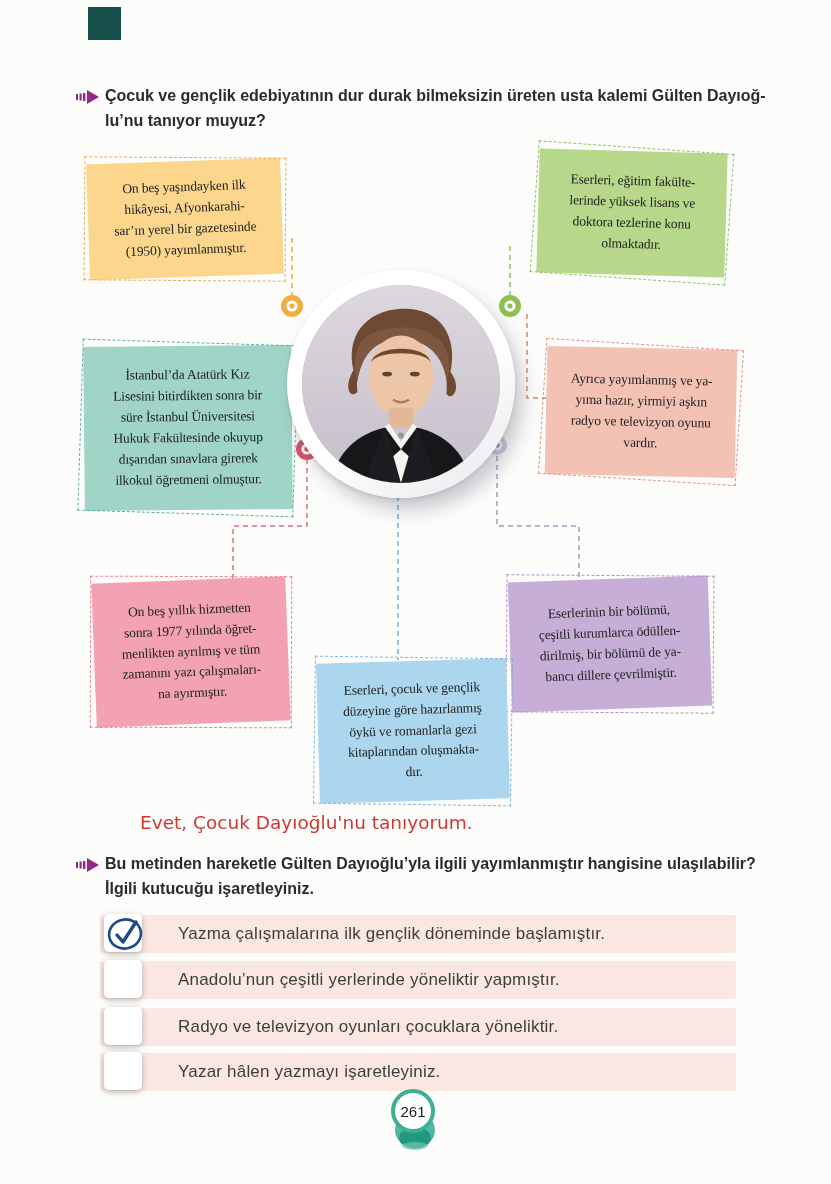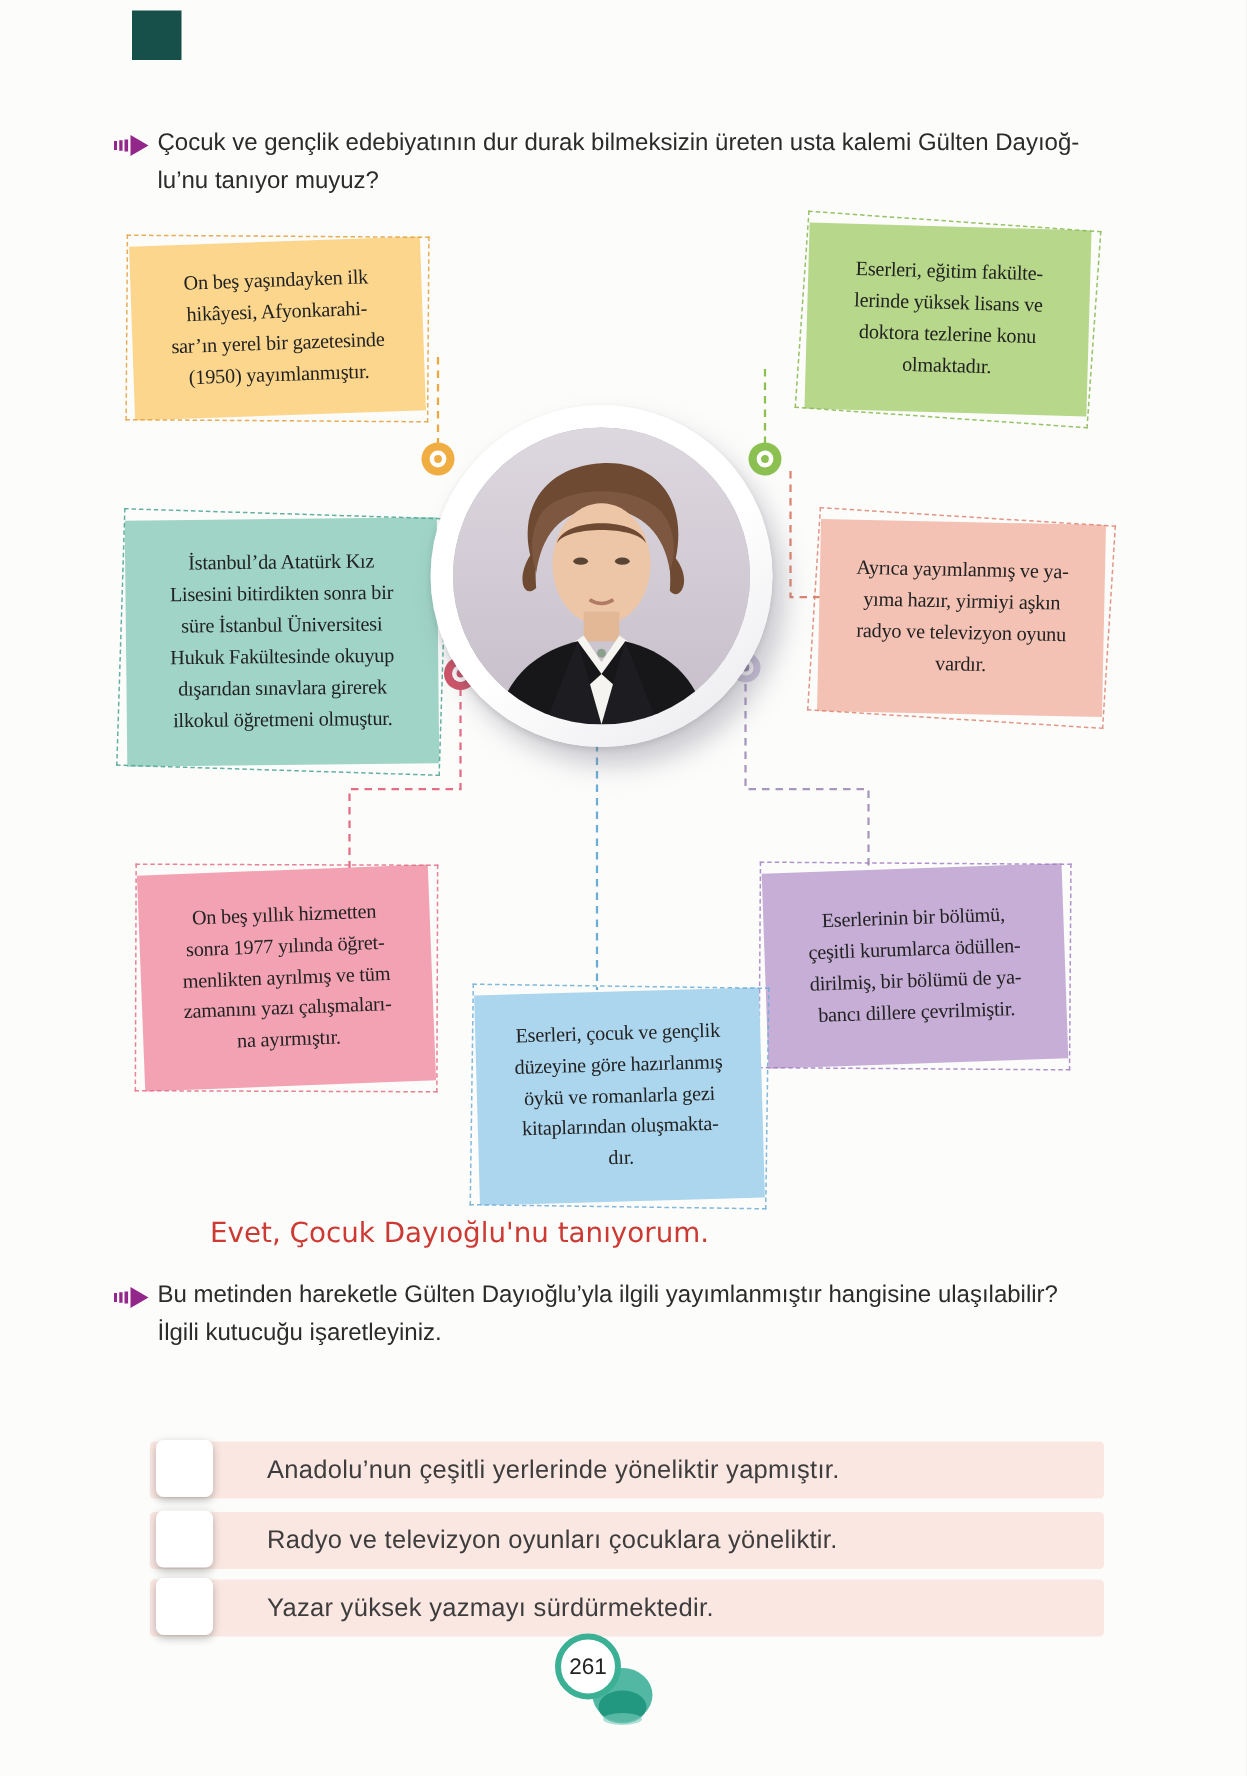--- a/index.html
+++ b/index.html
@@ -4,21 +4,21 @@
 <style>
   html,body{margin:0;padding:0;}
   body{background:#e9e9e9;}
   .page{
     position:relative;width:831px;height:1184px;margin:0 auto;
     background:#fcfcfb;overflow:hidden;
     font-family:"Liberation Sans",sans-serif;color:#2e2e2e;
   }
   .corner-square{position:absolute;left:88px;top:7px;width:33px;height:33px;background:#17504a;}
   
-  .question{position:absolute;left:105px;width:700px;font-weight:normal;font-size:16px;
+  .question{position:absolute;left:105px;width:700px;font-weight:bold;font-size:16px;
     line-height:1.55;color:#2b2b2b;white-space:pre-line;}
   .q1{top:84px;}
   .q2{top:852px;}
   .bullet{position:absolute;left:76px;width:24px;height:14px;}
   .b1{top:90px;} .b2{top:858px;}
   
   .mbox{position:absolute;display:flex;align-items:center;justify-content:center;
     font-family:"Liberation Serif",serif;font-size:13.5px;line-height:1.55;color:#222;
     text-align:center;white-space:pre-line;padding:6px;letter-spacing:-0.15px;}
   .mbox::before{content:"";position:absolute;inset:-4px;border:1px dashed currentColor;
@@ -42,21 +42,21 @@
     font-size:18.5px;color:#cd3a33;}
   .opt-row{position:absolute;left:100px;width:636px;height:40px;}
   .opt-bar{position:absolute;left:0;top:1px;width:100%;height:38px;background:#fbe7e2;border-radius:3px;}
   .opt-check{position:absolute;left:4px;top:0;width:38px;height:38px;background:#ffffff;border-radius:5px;
     box-shadow:0 2px 6px rgba(0,0,0,.28);}
   .opt-label{position:absolute;left:78px;top:0;height:40px;display:flex;align-items:center;
     font-size:17px;color:#3d3d3d;letter-spacing:.2px;}
   .row1{top:914px;} .row2{top:960px;} .row3{top:1007px;} .row4{top:1052px;}
   .checkmark-svg{position:absolute;left:-4px;top:-5px;width:50px;height:50px;}
   
-  .page-badge{position:absolute;left:370px;top:1089px;width:44px;height:44px;border-radius:50%;
+  .page-badge{position:absolute;left:391px;top:1089px;width:44px;height:44px;border-radius:50%;
     background:#ffffff;border:4px solid #3bb094;box-sizing:border-box;z-index:2;
     display:flex;align-items:center;justify-content:center;font-size:15px;color:#222;}
   .badge-blob{position:absolute;left:392px;top:1108px;width:46px;height:44px;z-index:1;}
   .connectors{position:absolute;left:0;top:0;width:831px;height:1184px;pointer-events:none;}
 </style>
 </head>
 <body>
 
 <div class="page">
 
@@ -193,34 +193,44 @@
 
   <svg class="bullet b2" viewBox="0 0 24 14">
     <rect x="0" y="4" width="2" height="6" fill="#93268b"></rect>
     <rect x="3.5" y="3.5" width="2.2" height="7" fill="#93268b"></rect>
     <rect x="7" y="3" width="2.4" height="8" fill="#93268b"></rect>
     <polygon points="11,0 23,7 11,14" fill="#93268b"></polygon>
   </svg>
   <div class="question q2">Bu metinden hareketle Gülten Dayıoğlu’yla ilgili yayımlanmıştır hangisine ulaşılabilir?
 İlgili kutucuğu işaretleyiniz.</div>
 
+  <div class="opt-row row1">
+    <div class="opt-bar"></div>
+    <div class="opt-check">
+      <svg class="checkmark-svg" viewBox="0 0 50 50">
+        <ellipse cx="25" cy="25" rx="16" ry="14.5" fill="none" stroke="#1d4a86" stroke-width="2.6" transform="rotate(-14 25 25)"></ellipse>
+        <path d="M17,26 L23,33 L36,13" fill="none" stroke="#1d4a86" stroke-width="3.4" stroke-linecap="round" stroke-linejoin="round"></path>
+      </svg>
+    </div>
+    <div class="opt-label">Yazma çalışmalarına ilk gençlik döneminde başlamıştır.</div>
+  </div>
   <div class="opt-row row2">
     <div class="opt-bar"></div>
     <div class="opt-check"></div>
     <div class="opt-label">Anadolu’nun çeşitli yerlerinde yöneliktir yapmıştır.</div>
   </div>
   <div class="opt-row row3">
     <div class="opt-bar"></div>
     <div class="opt-check"></div>
     <div class="opt-label">Radyo ve televizyon oyunları çocuklara yöneliktir.</div>
   </div>
   <div class="opt-row row4">
     <div class="opt-bar"></div>
     <div class="opt-check"></div>
-    <div class="opt-label">Yazar yüksek yazmayı sürdürmektedir.</div>
+    <div class="opt-label">Yazar hâlen yazmayı işaretleyiniz.</div>
   </div>
 
   <svg class="badge-blob" viewBox="0 0 46 44">
     <ellipse cx="23" cy="22" rx="20" ry="18" fill="#1aa287" opacity="0.75"></ellipse>
     <ellipse cx="23" cy="30" rx="16" ry="11" fill="#0e8a72" opacity="0.7"></ellipse>
     <ellipse cx="23" cy="38" rx="13" ry="4" fill="#7ccdbd" opacity="0.6"></ellipse>
   </svg>
   <div class="page-badge">
     <span>261</span>
   </div>

